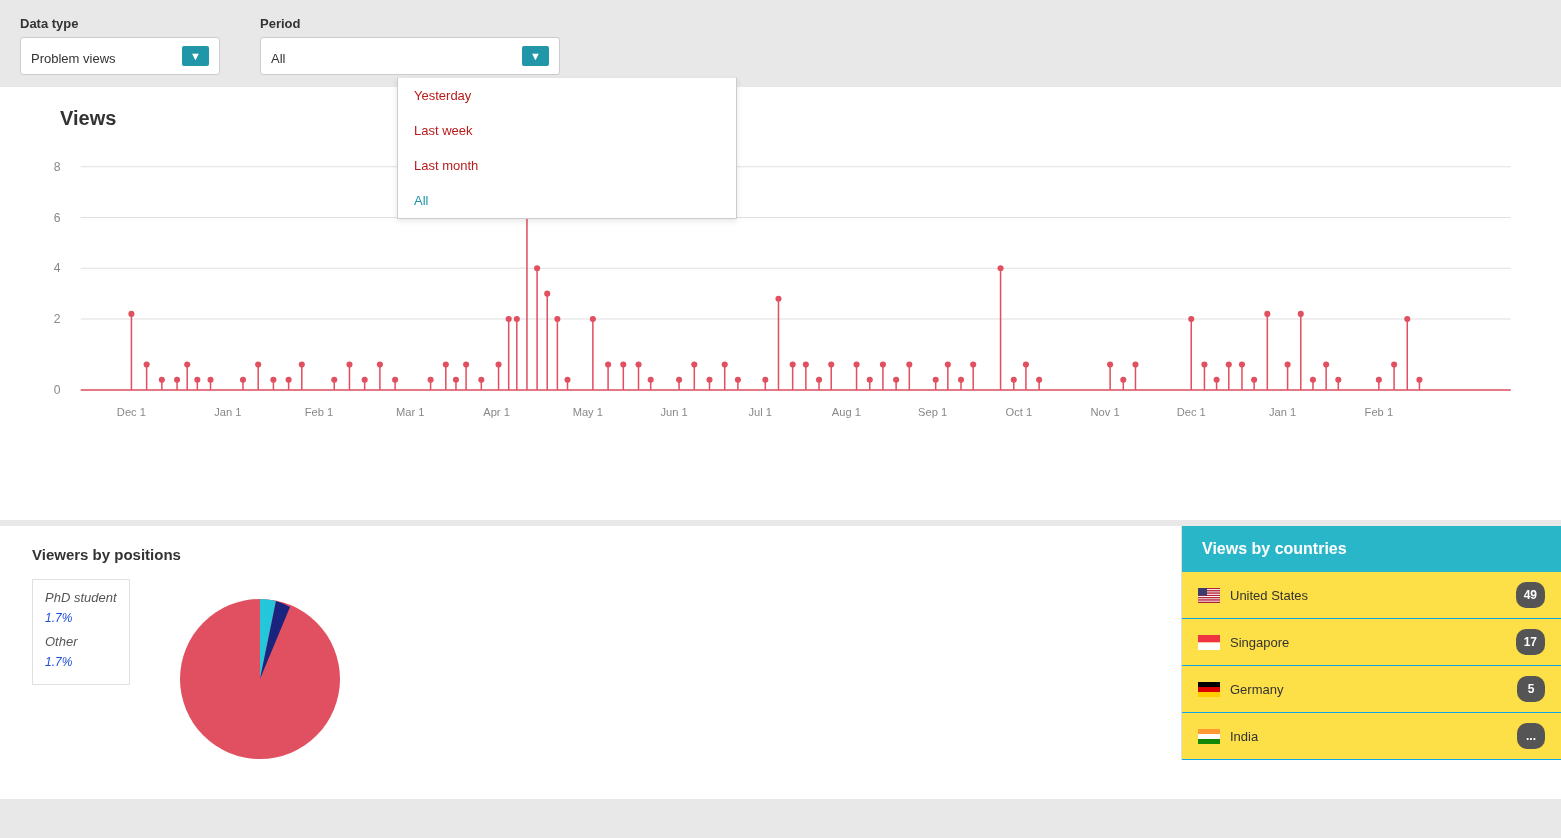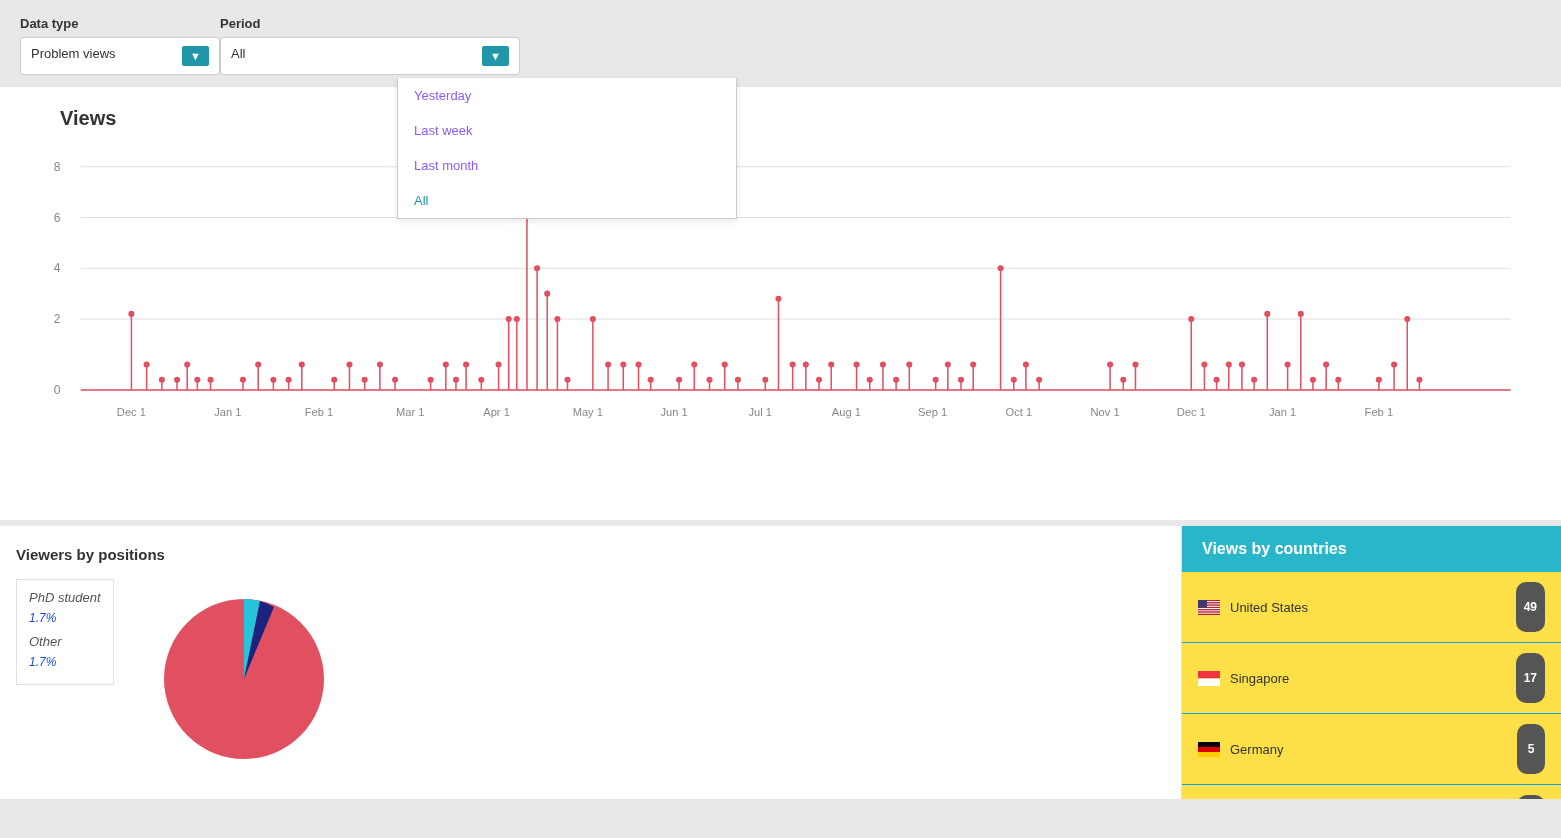--- a/index.html
+++ b/index.html
@@ -2,30 +2,31 @@
 <html><head>
   <meta charset="utf-8">
   <style>
     * { box-sizing: border-box; margin: 0; padding: 0; }
     body { font-family: Arial, sans-serif; background: #e8e8e8; font-size: 13px; color: #333; }
 
     .top-controls {
       background: #e8e8e8;
       padding: 16px 20px 12px 20px;
       display: flex;
+      gap: 40px;
       align-items: flex-start;
       position: relative;
     }
 
     .control-group { display: flex; flex-direction: column; gap: 6px; }
     .control-label { font-size: 13px; font-weight: bold; color: #333; }
 
     .dropdown-btn {
       display: flex;
-      align-items: flex-start;
+      align-items: flex-end;
       justify-content: space-between;
       background: white;
       border: 1px solid #ccc;
       border-radius: 3px;
       padding: 8px 10px;
       cursor: pointer;
       font-size: 13px;
       color: #333;
       min-width: 200px;
     }
@@ -52,21 +53,21 @@
       border-top: none;
       z-index: 100;
       min-width: 340px;
       box-shadow: 0 2px 6px rgba(0,0,0,0.1);
     }
 
     .dropdown-menu-item {
       padding: 10px 16px;
       cursor: pointer;
       font-size: 13px;
-      color: #8b5cf6;
+      color: #b91c1c;
     }
     .dropdown-menu-item.active { color: #2196a8; }
 
     .chart-section {
       background: white;
       margin: 0 0 6px 0;
       padding: 20px 30px 20px 30px;
     }
 
     .chart-title {
@@ -89,21 +90,21 @@
     }
 
     .bottom-section {
       background: white;
       display: flex;
       position: relative;
     }
 
     .viewers-by-positions {
       flex: 1;
-      padding: 20px 16px;
+      padding: 20px 32px;
     }
 
     .viewers-title {
       font-size: 15px;
       font-weight: bold;
       margin-bottom: 16px;
     }
 
     .legend-item {
       margin-bottom: 4px;
@@ -161,21 +162,21 @@
     .country-name {
       flex: 1;
       font-size: 13px;
       color: #333;
     }
 
     .country-count {
       background: #555;
       color: white;
       border-radius: 10px;
-      padding: 18px 8px;
+      padding: 6px 8px;
       font-size: 12px;
       font-weight: bold;
       min-width: 28px;
       text-align: center;
     }
   </style>
 </head>
 <body>
 
 <div class="top-controls">

